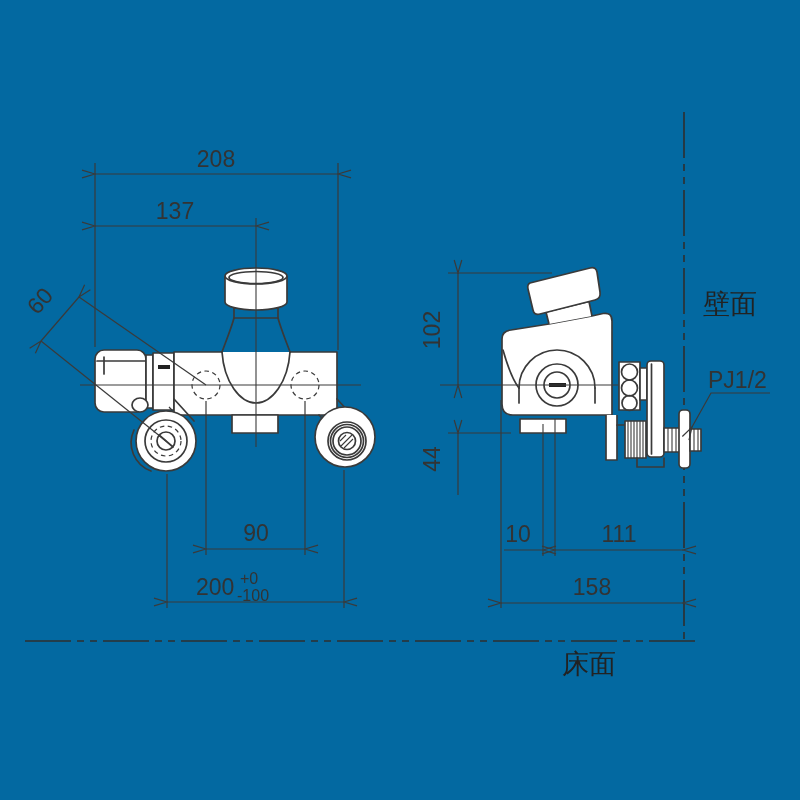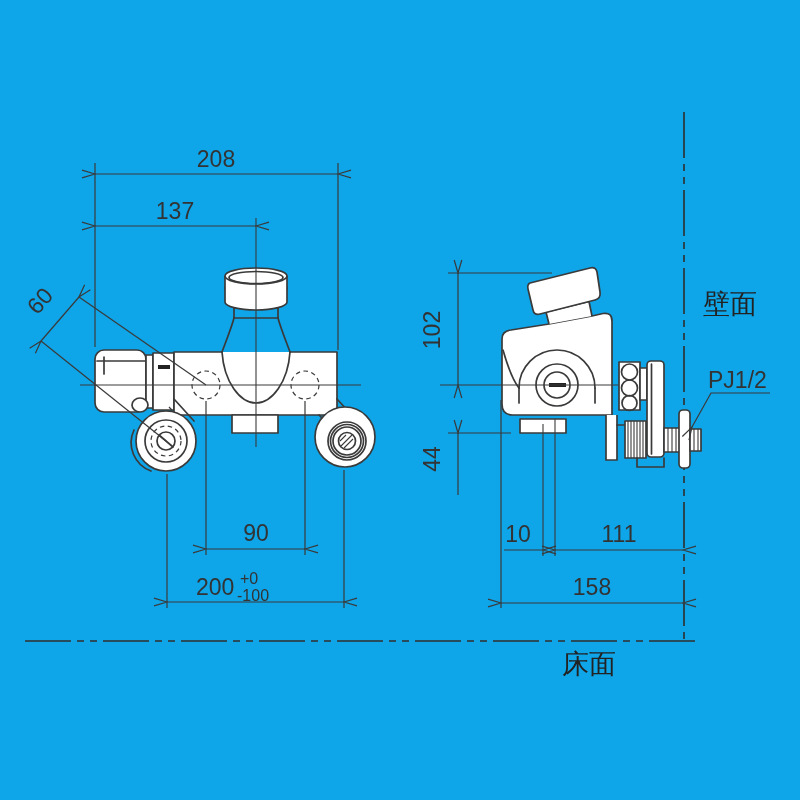--- a/index.html
+++ b/index.html
@@ -1,16 +1,16 @@
 <!DOCTYPE html>
 <html><head>
 <meta charset="utf-8">
 <style>
   html,body{margin:0;padding:0;background:#ffffff;}
-  .stage{position:relative;width:800px;height:800px;background:#0ea5e9;overflow:hidden;}
+  .stage{position:relative;width:800px;height:800px;background:#0369a1;overflow:hidden;}
   svg{display:block;}
   .obj{stroke:#3a3a3a;stroke-width:1.7;fill:none;stroke-linecap:round;stroke-linejoin:round;}
   .objf{stroke:#3a3a3a;stroke-width:1.7;fill:#ffffff;stroke-linejoin:round;}
   .thin{stroke:#3a3a3a;stroke-width:1.1;fill:none;}
   .dim{stroke:#3a3a3a;stroke-width:1.2;fill:none;}
   .dash{stroke:#3a3a3a;stroke-width:1.2;fill:none;stroke-dasharray:4.5,3.5;}
   .chain{stroke:#2f2f2f;stroke-width:1.6;fill:none;stroke-dasharray:46,6,7,6,7,6;}
   .dimtext{font-family:"Liberation Sans",sans-serif;font-size:23px;fill:#333;}
   .toltext{font-family:"Liberation Sans",sans-serif;font-size:16px;fill:#333;}
   .cjk{font-family:"Liberation Sans","DejaVu Sans",sans-serif;font-size:27px;fill:#222;}

